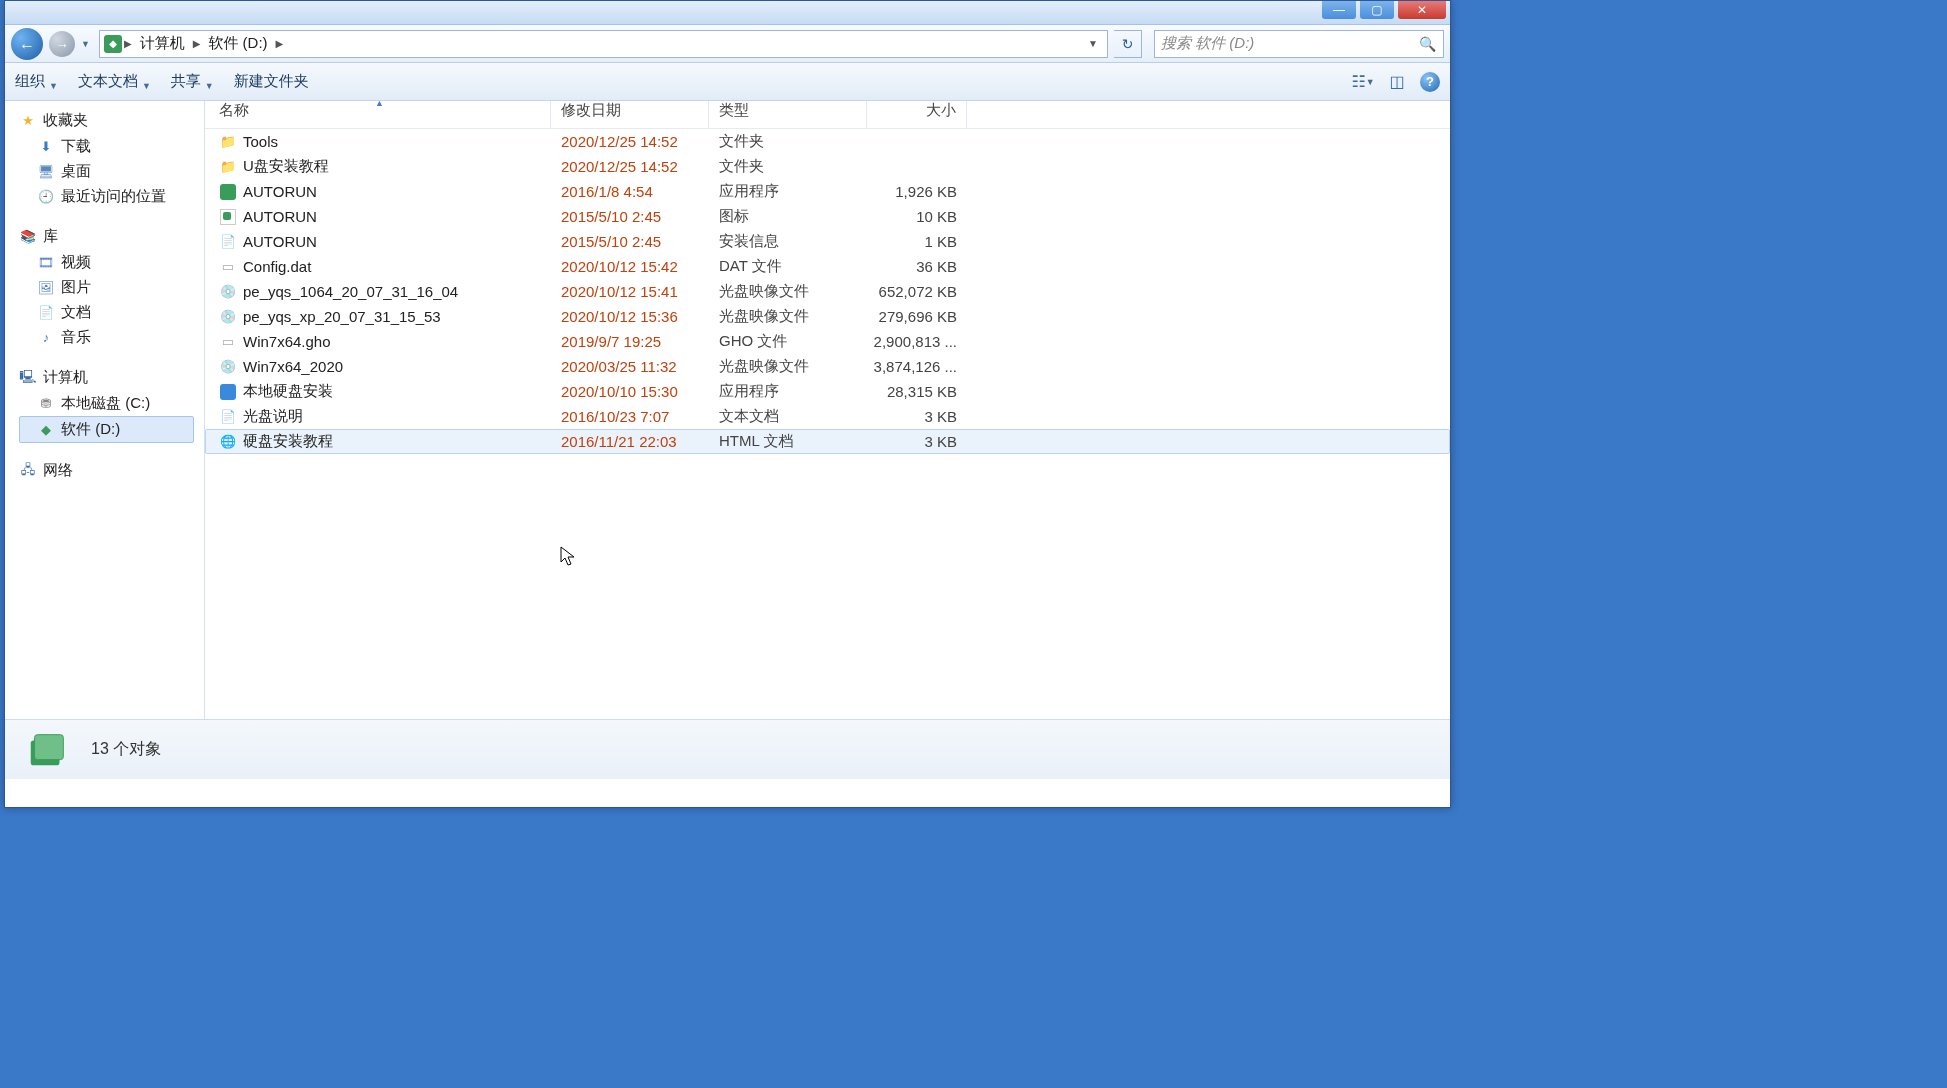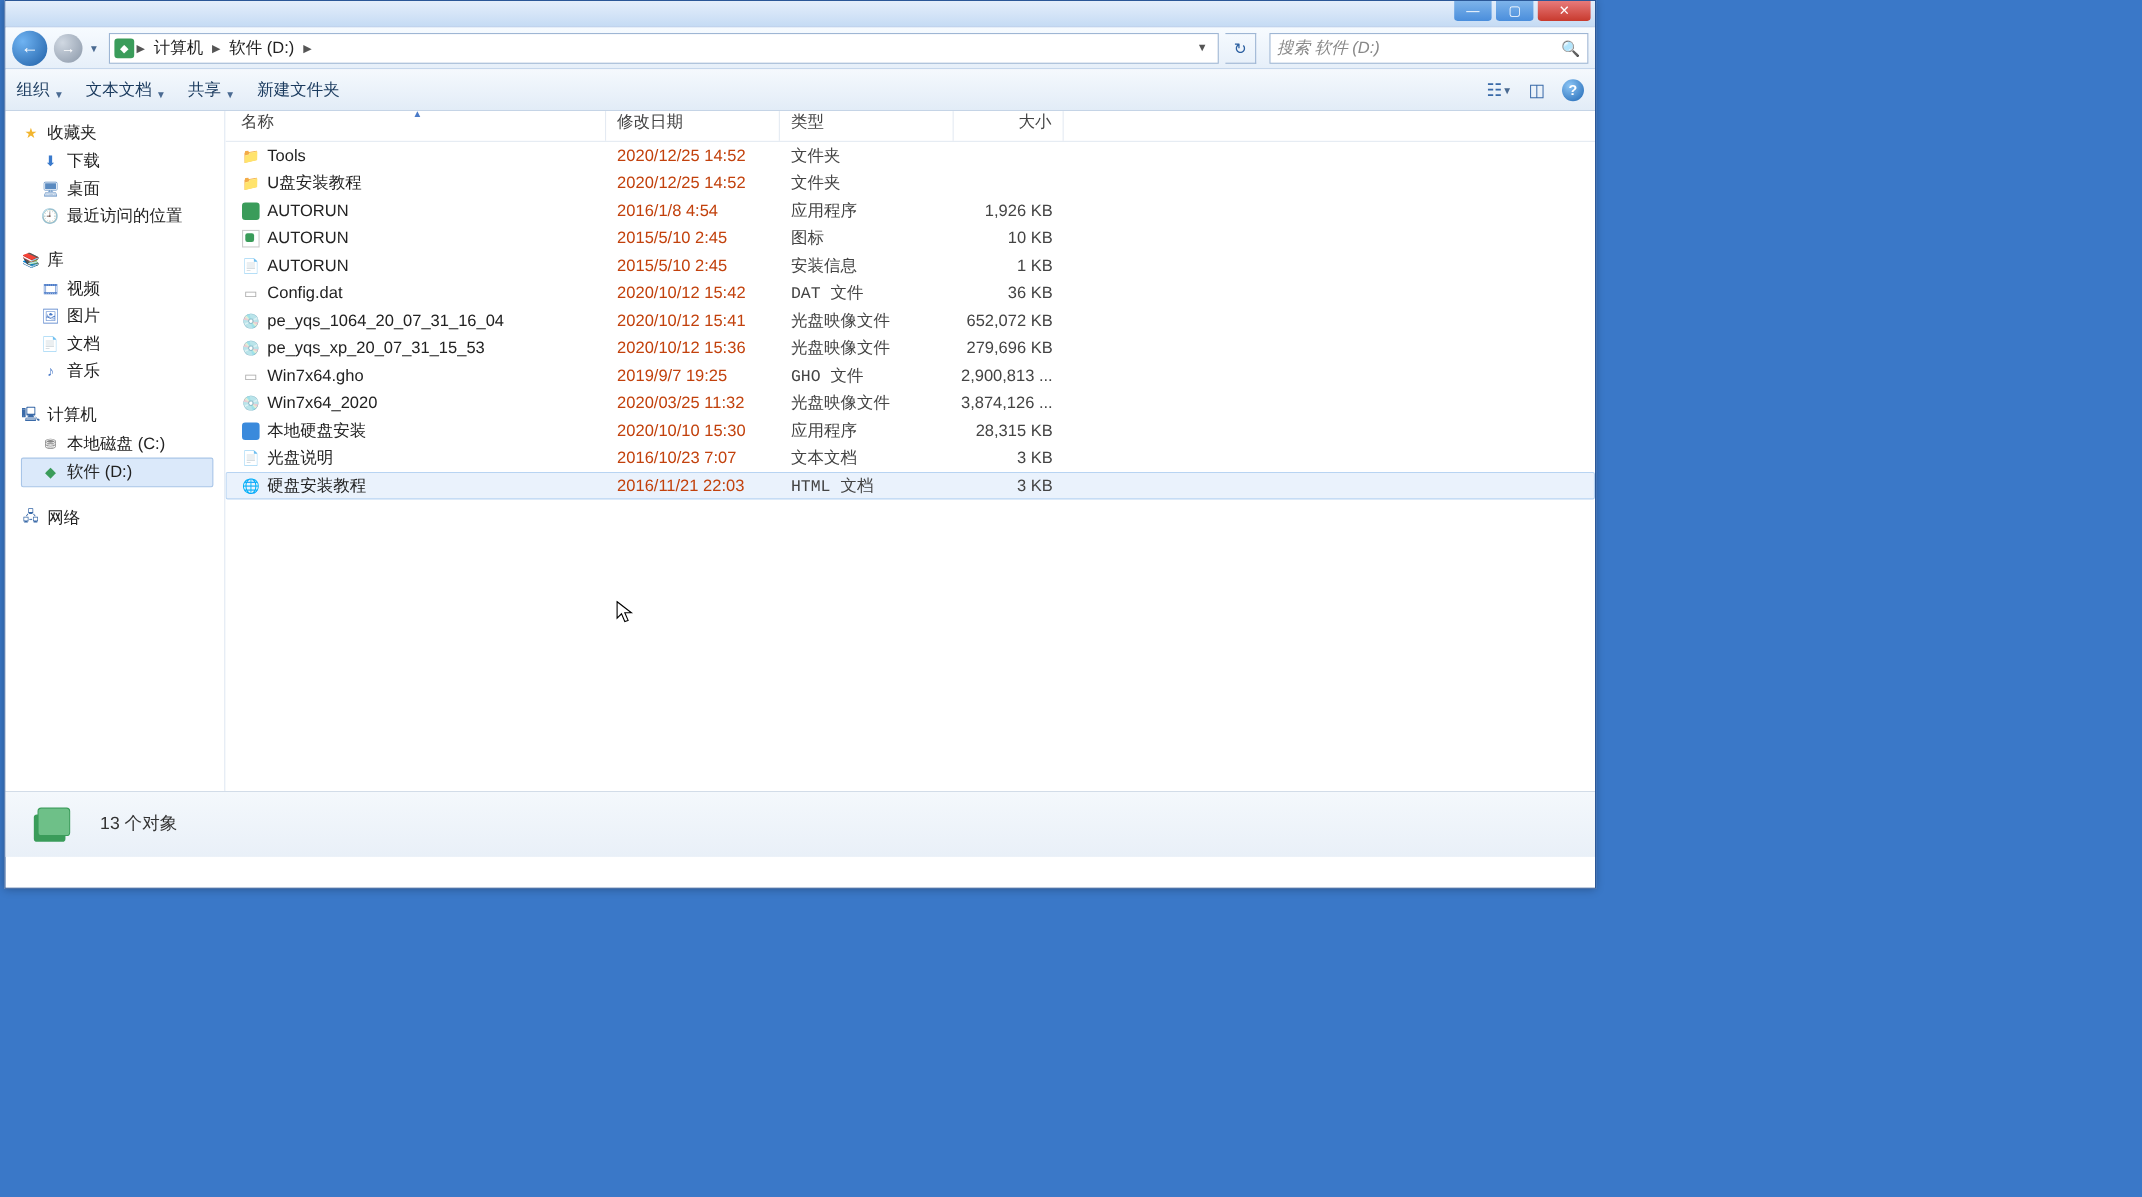--- a/index.html
+++ b/index.html
@@ -115,21 +115,21 @@
 .fh-size { width:100px; justify-content:flex-end; }
 .sort-ind { position:absolute; top:-3px; left:50%; transform:translateX(-50%); font-size:9px; color:#4a7ac8; }
 
 .file-row {
   display:flex; align-items:center; height:25px;
   font-size:15px; color:#222; padding-left:4px; cursor:pointer;
 }
 .file-row.hovered { background:#eaf2fc; border:1px solid #b8d4f2; border-radius:2px; padding-left:3px; }
 .fr-name { width:342px; display:flex; align-items:center; gap:6px; padding-left:10px; }
 .fr-date { width:158px; padding-left:10px; color:#c2410c; }
-.fr-type { width:158px; padding-left:10px; color:#444;font-family:Liberation Mono, monospace; }
+.fr-type { width:158px; padding-left:10px; color:#444; }
 .fr-size { width:100px; text-align:right; padding-right:10px; color:#444; }
 .fi { width:18px; height:18px; display:inline-flex; align-items:center; justify-content:center; font-size:13px; }
 .fi-folder { color:#e8c25a; }
 .fi-exe { display:inline-block; width:16px; height:16px; background:#3a9c5a; border-radius:3px; }
 .fi-ico { display:inline-block; width:16px; height:16px; background:#fff; border:1px solid #ccc; position:relative; }
 .fi-ico::after { content:''; position:absolute; left:2px; top:2px; width:8px; height:8px; background:#3a9c5a; border-radius:2px; }
 .fi-inf { color:#888; }
 .fi-dat { color:#aaa; }
 .fi-iso { color:#bbb; }
 .fi-gho { color:#aaa; }

